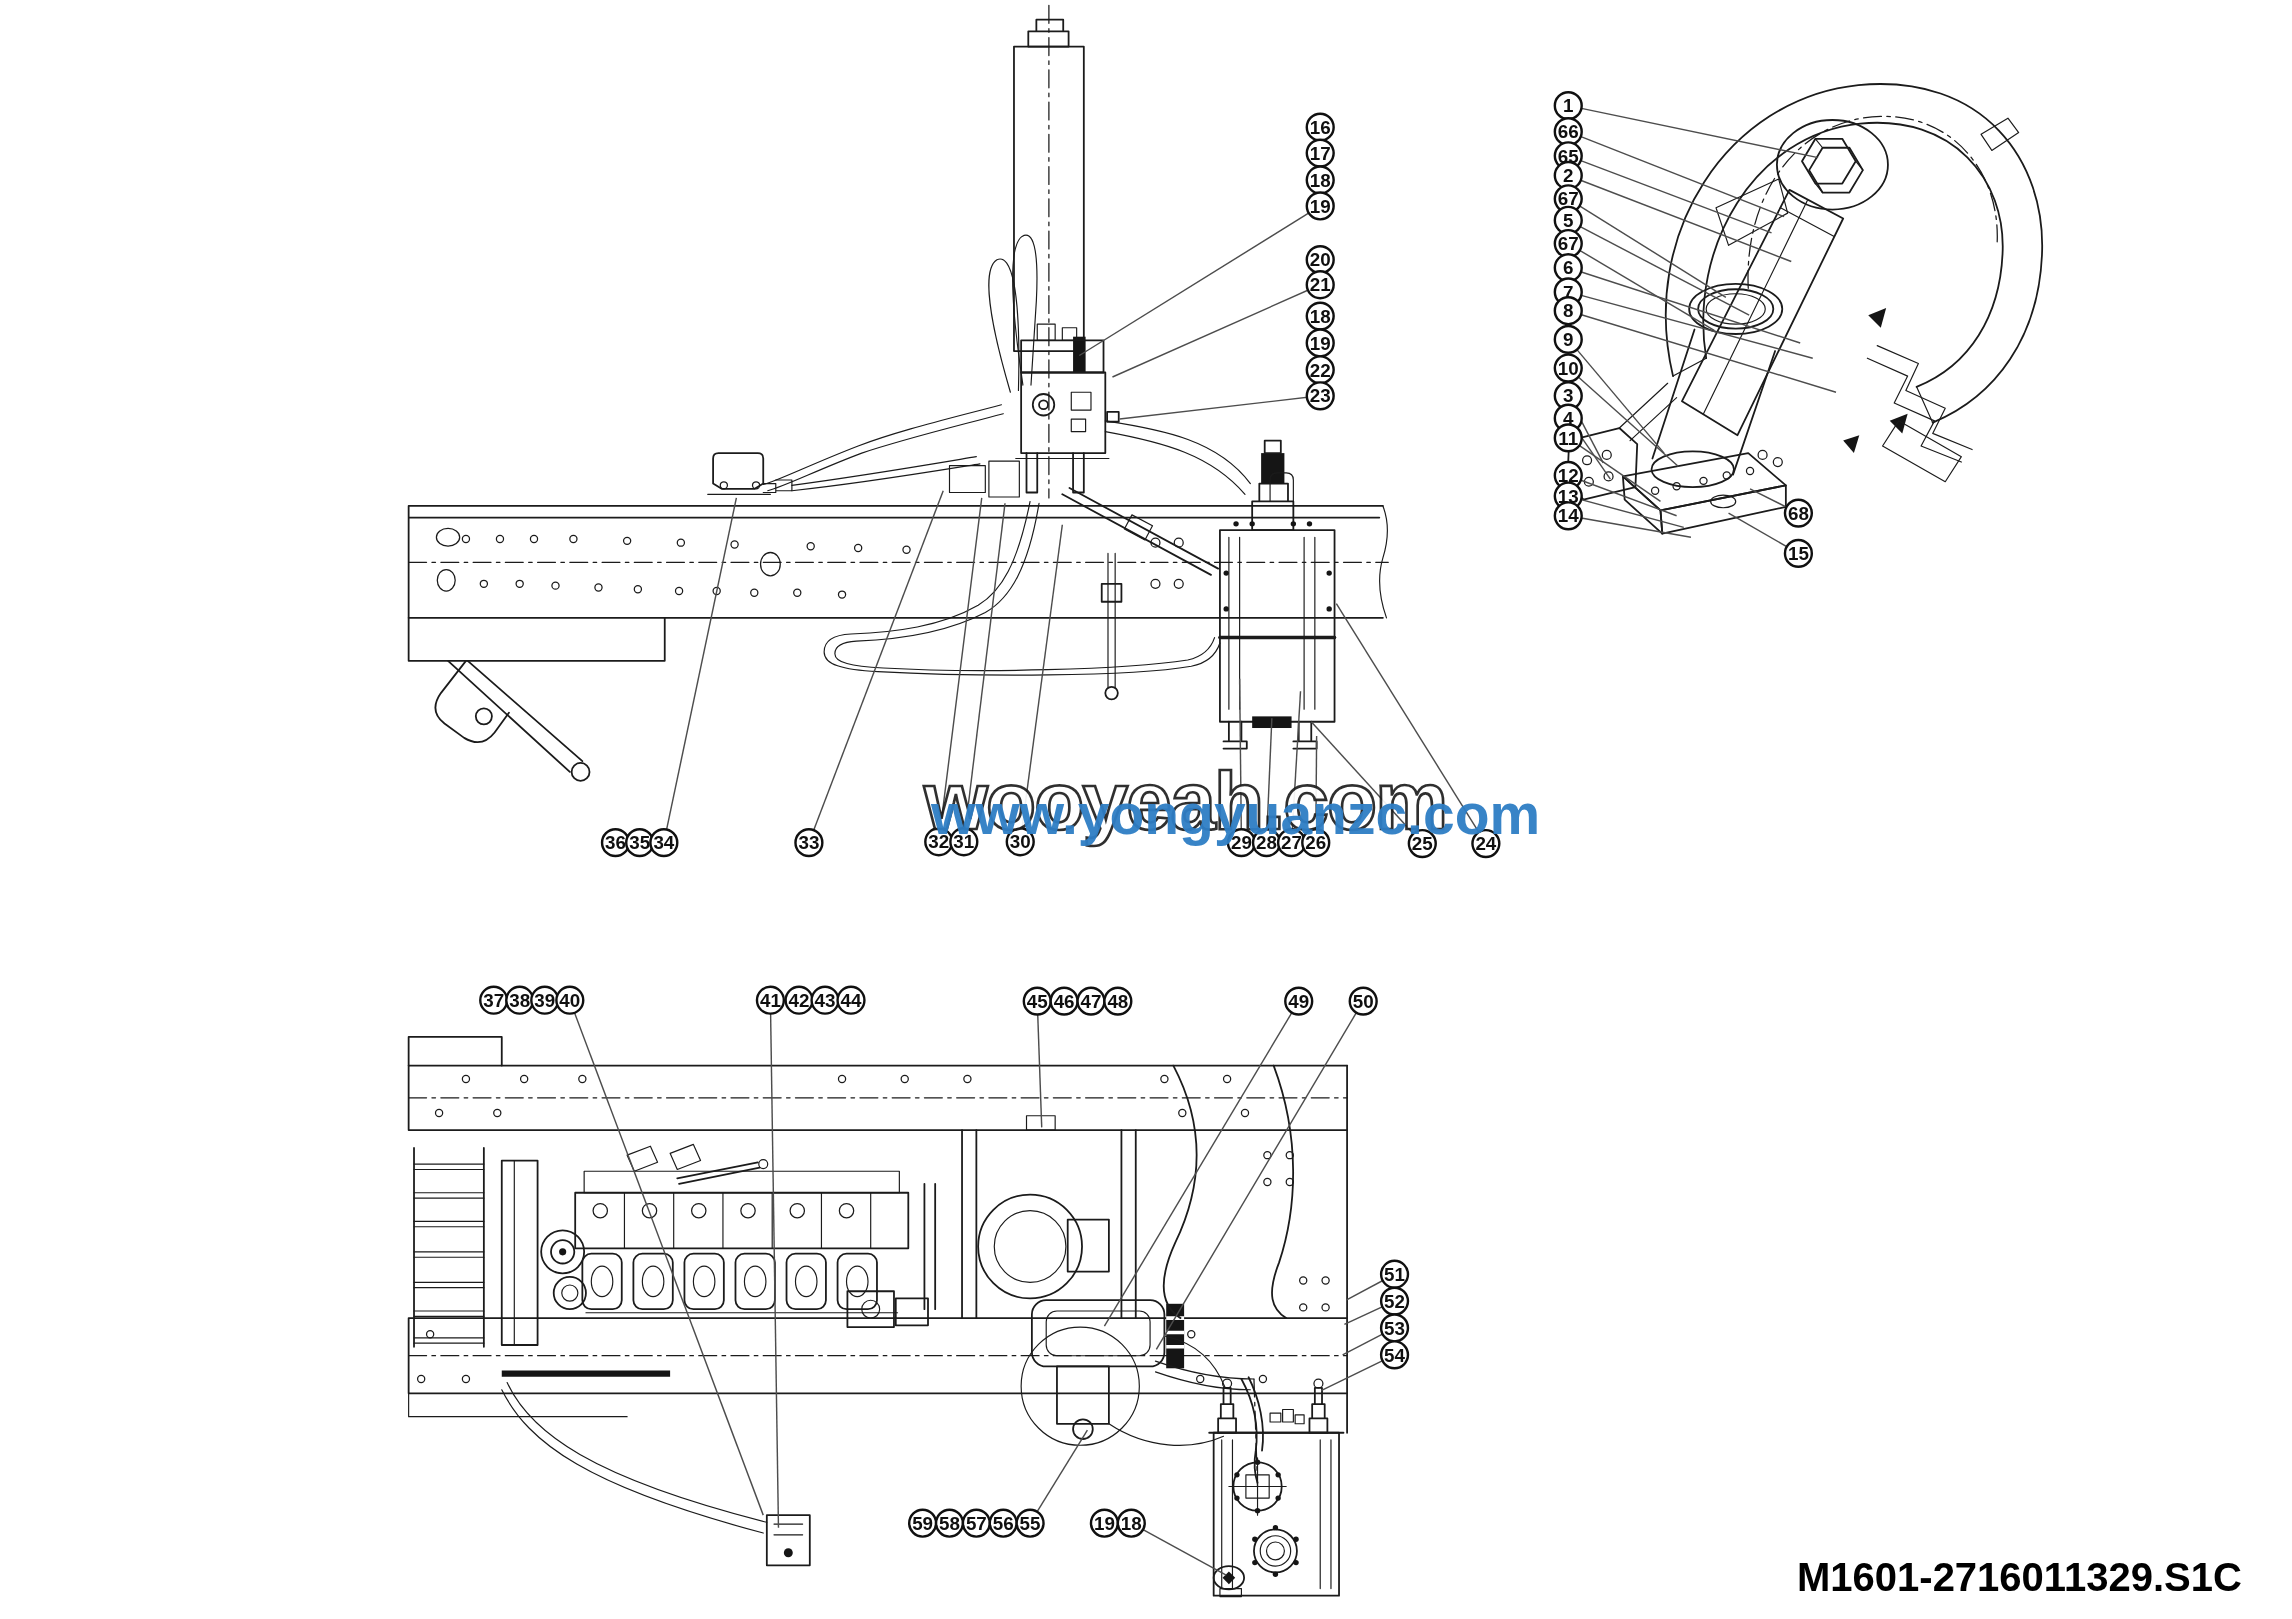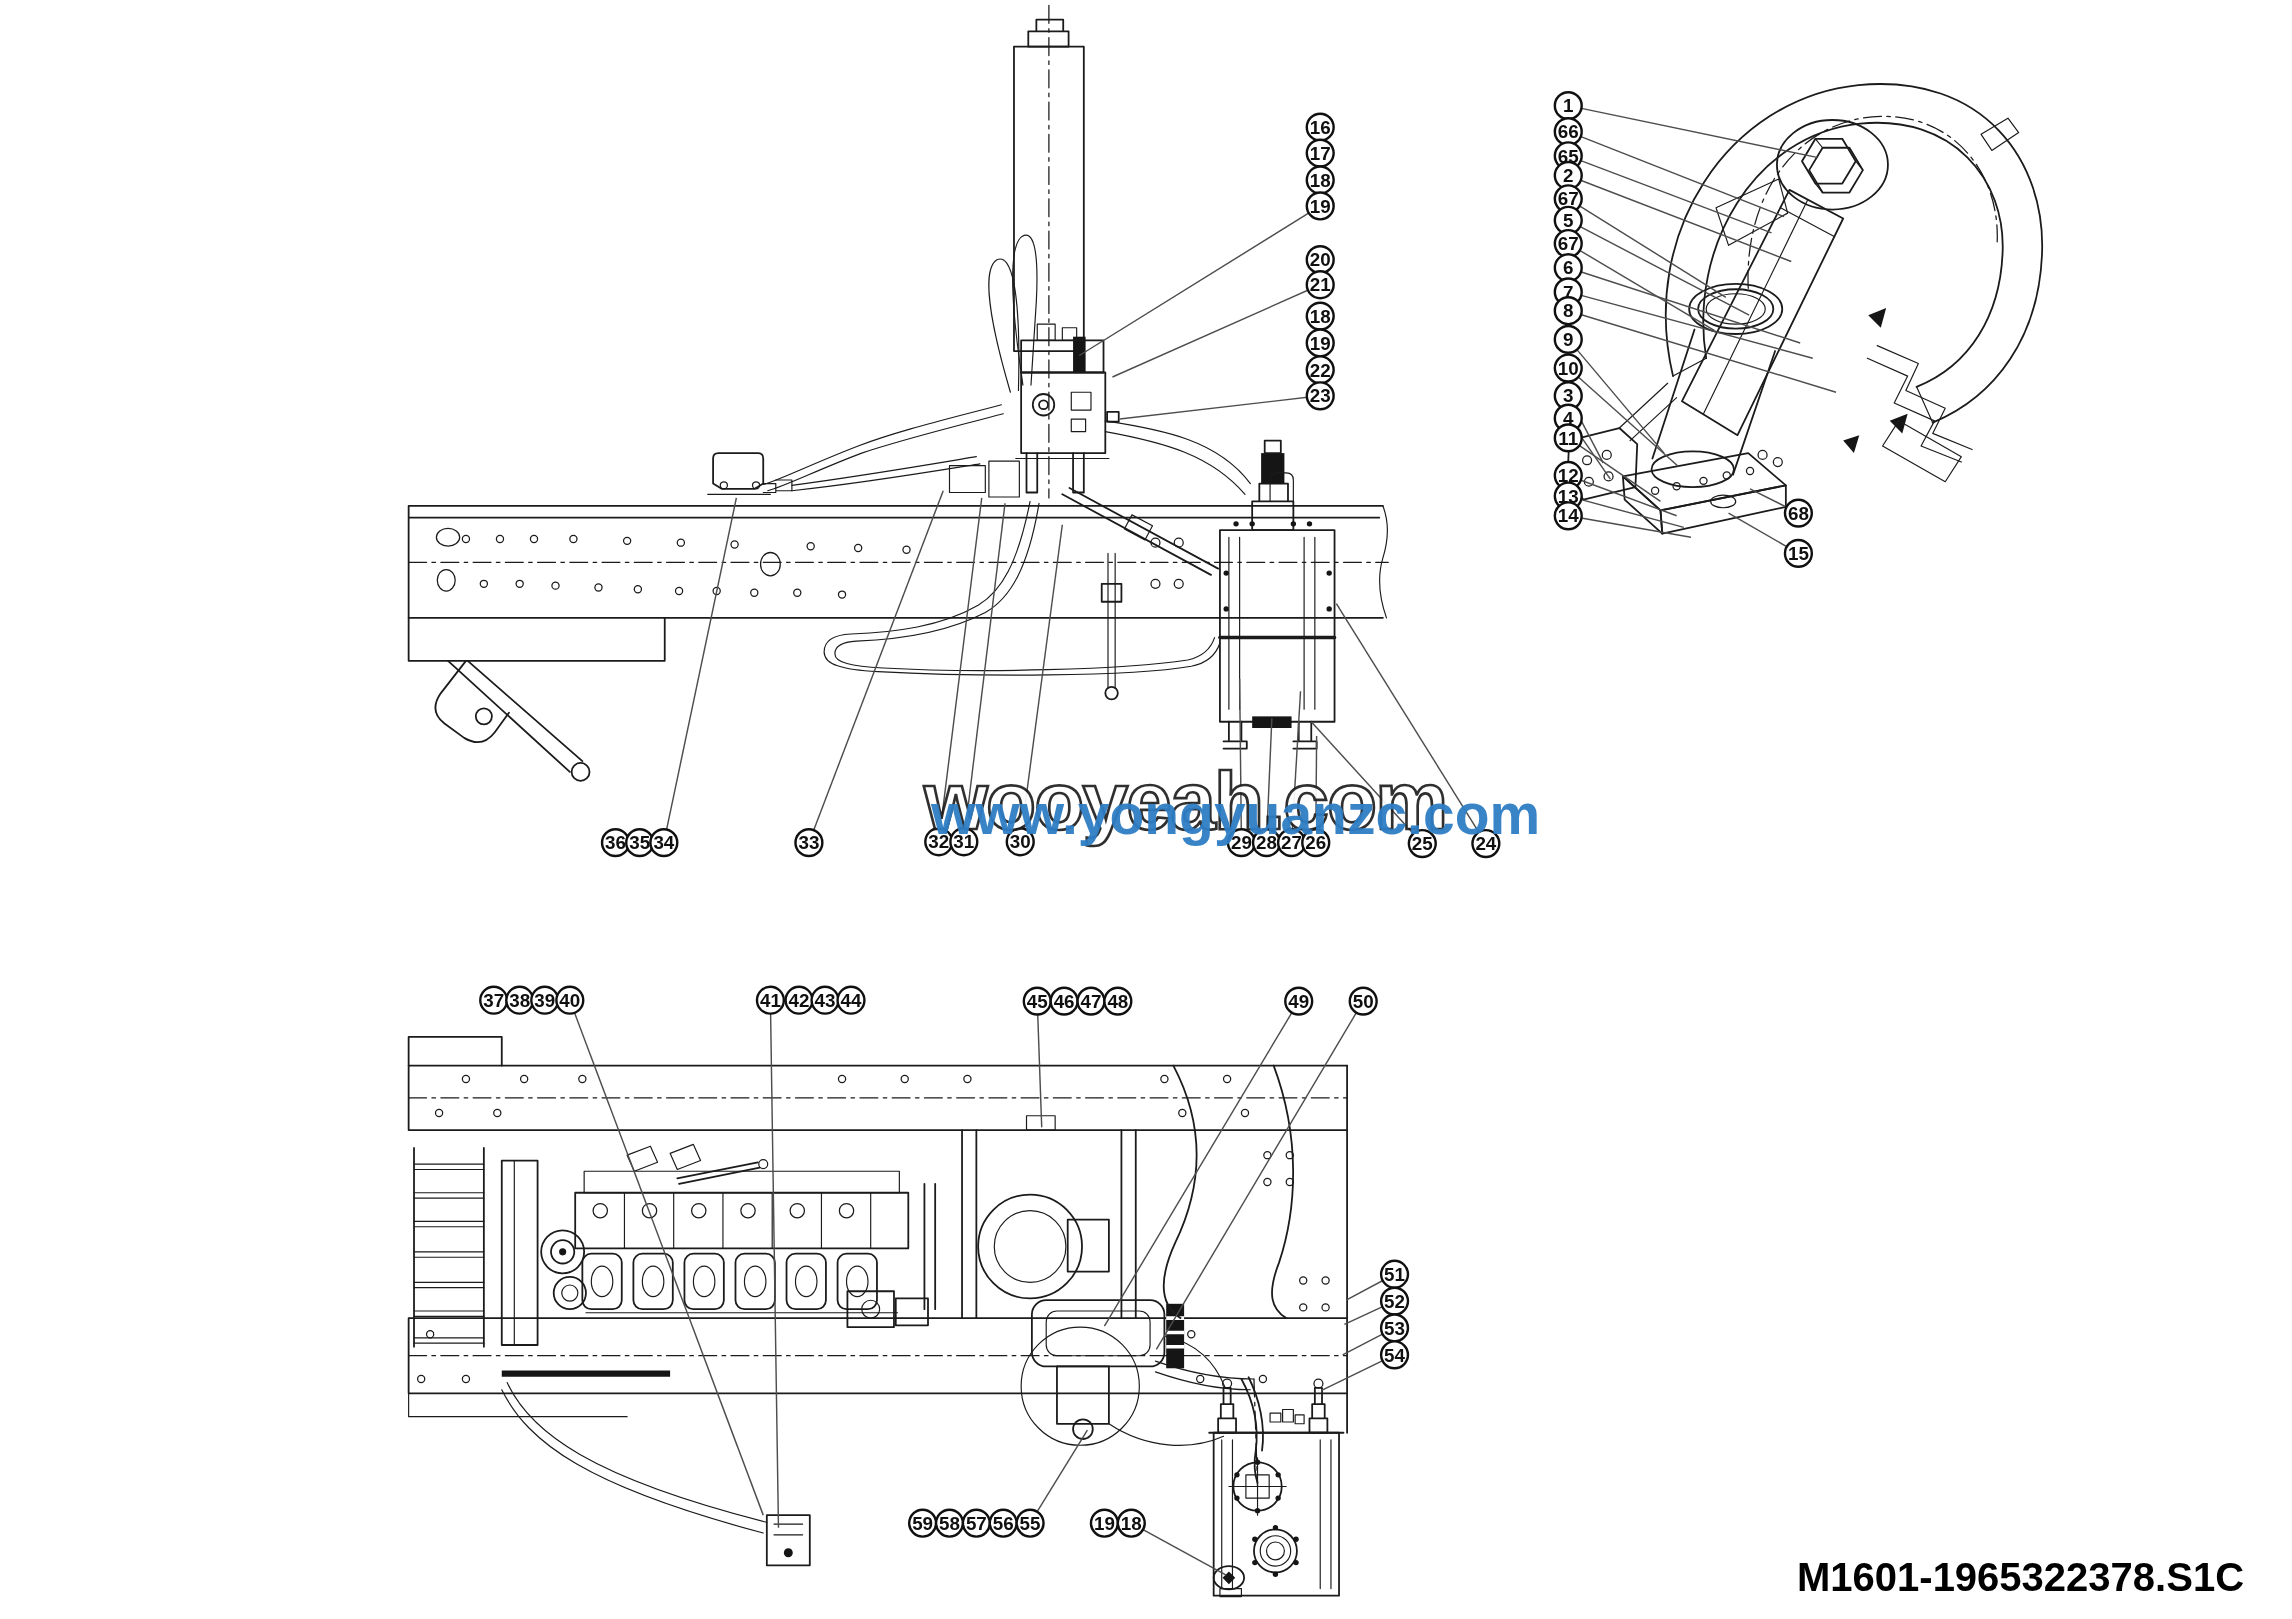--- a/index.html
+++ b/index.html
@@ -681,15 +681,15 @@
         </g>
         <g>
           <circle cx="1263" cy="1701" r="15" class="bubble"></circle>
           <text x="1263" y="1708.5" class="bubble-txt">18</text>
         </g>
       </g>
   </svg>
 
   <div class="wm-outline">wooyeah.com</div>
   <div class="wm-blue" style="color: rgb(46, 126, 197);">www.yongyuanzc.com</div>
-  <div class="part-number">M1601-1965322378.S1C</div>
+  <div class="part-number">M1601-2716011329.S1C</div>
 </div>
 
 
 </body></html>

